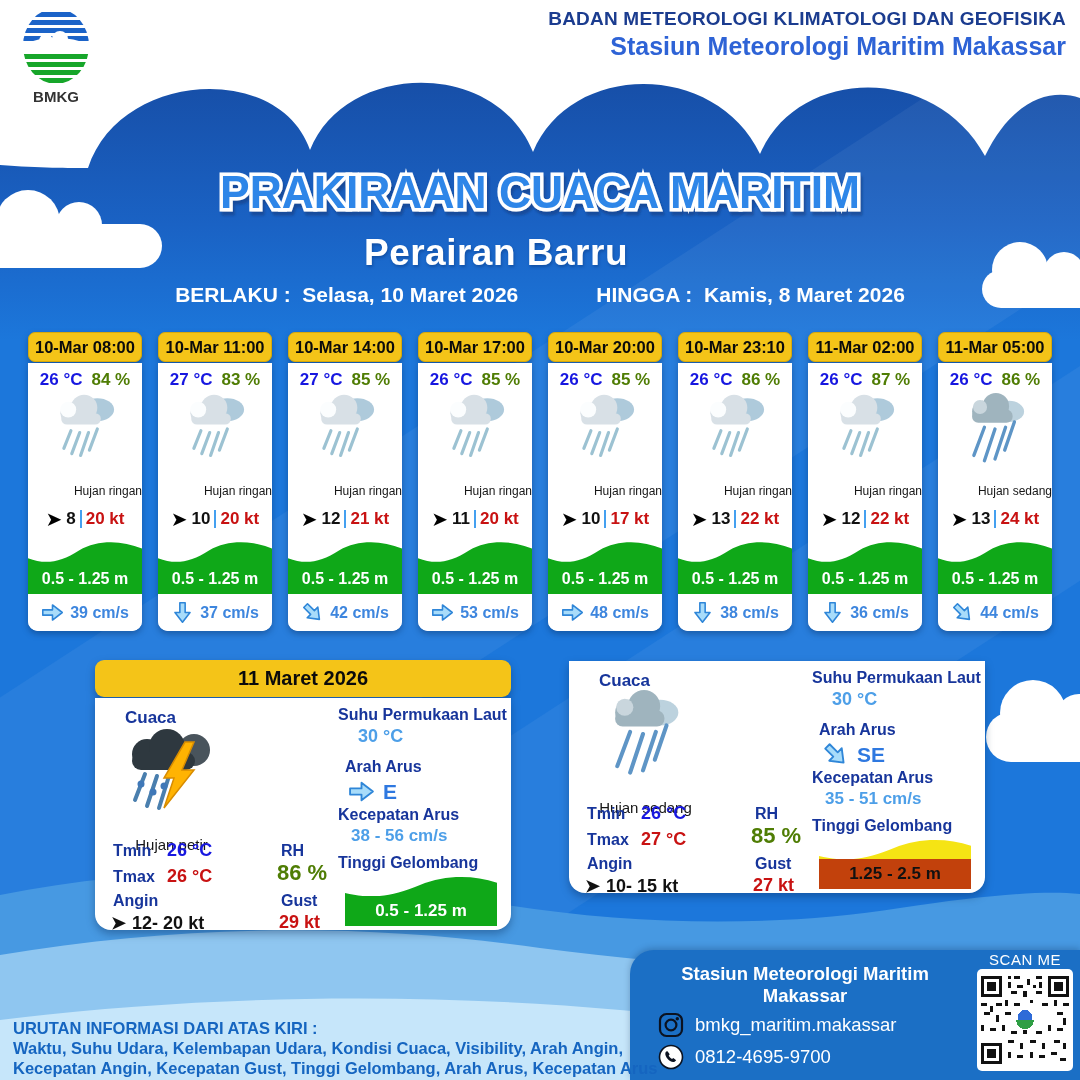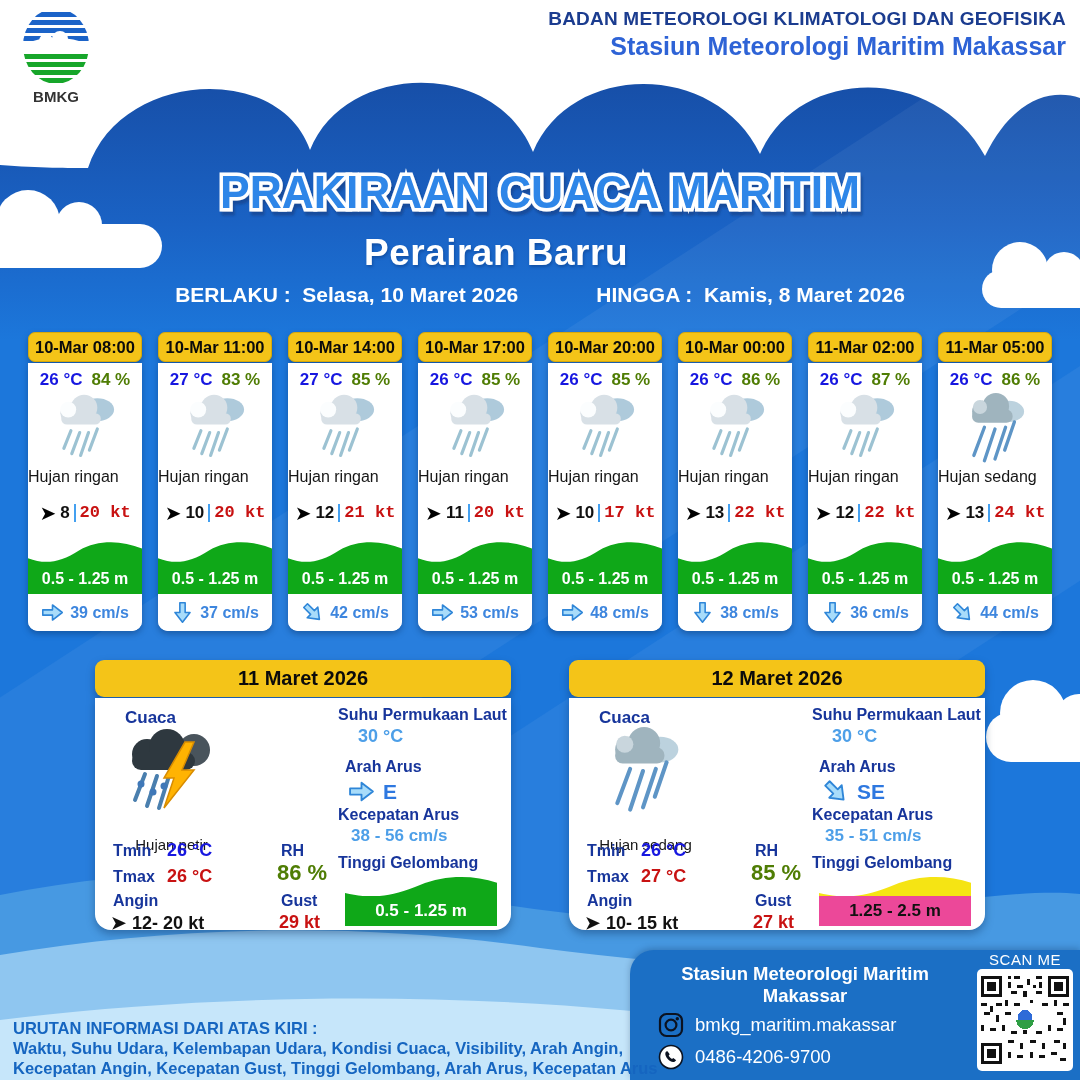--- a/index.html
+++ b/index.html
@@ -41,26 +41,26 @@
   .hourly-row{position:absolute;left:28px;top:332px;width:1024px;display:flex;gap:16px;}
   .hcard{flex:1;display:flex;flex-direction:column;filter:drop-shadow(0 3px 3px rgba(0,30,70,.35));}
   .hc-header{background:#F4C418;border:1px solid #D8A90B;border-radius:7px;
     color:#0B0B0B;font-weight:bold;font-size:16.5px;text-align:center;padding:5px 0 4px 0;}
   .hc-body{background:#fff;border-radius:0 0 10px 10px;margin-top:1px;height:268px;
     display:flex;flex-direction:column;overflow:hidden;}
   .hc-temps{display:flex;justify-content:center;gap:9px;padding-top:7px;font-size:17px;font-weight:bold;}
   .t-air{color:#1717E0;}
   .t-rh{color:#4F7D04;}
   .hc-icon{width:70px;height:74px;margin:2px auto 0 auto;display:block;}
-  .hc-cond{text-align:left;font-size:16px;color:#161616;margin-top:2px;}
+  .hc-cond{text-align:right;font-size:12px;color:#161616;margin-top:18px;}
   .hc-wind{flex:1;display:flex;align-items:center;justify-content:center;gap:4px;}
   .wind-arrow{font-size:20px;color:#000;line-height:1;}
   .wind-min{font-size:17px;font-weight:bold;color:#111;}
   .wind-sep{width:2px;height:18px;background:#44A0F0;}
-  .wind-max{font-size:17px;font-weight:bold;color:#C81212;font-family:Liberation Mono, monospace;}
+  .wind-max{font-size:17px;font-weight:bold;color:#C81212;}
   .hc-waveband{color:#0FA818;}
   .crest{display:block;width:100%;height:24px;}
   .crest path{fill:currentColor;}
   .wave-solid{background:#0FA818;height:31px;display:flex;align-items:center;justify-content:center;
     color:#fff;font-weight:bold;font-size:16px;}
   .hc-current{height:37px;display:flex;align-items:center;justify-content:center;gap:6px;background:#fff;}
   .cur-arrow{width:23px;height:23px;}
   .cur-arrow path{fill:#A8DCFA;stroke:#2F86D8;stroke-width:1.8;stroke-linejoin:round;}
   .dir-E{transform:rotate(0deg);}
   .dir-S{transform:rotate(90deg);}
@@ -95,21 +95,21 @@
     color:#2E78E0;font-weight:bold;font-size:21px;}
   .v-dir svg{width:27px;height:27px;}
   .v-dir svg path{fill:#A8DCFA;stroke:#2F86D8;stroke-width:1.8;stroke-linejoin:round;}
   .v-kec{position:absolute;left:256px;top:128px;color:#4D9FE8;font-weight:bold;font-size:17px;}
   .d-wavebox{position:absolute;left:250px;top:176px;width:152px;height:52px;}
   .d-wavebox .crest{height:22px;}
   .d-wave-solid{height:30px;display:flex;align-items:center;justify-content:center;font-weight:bold;font-size:17px;}
   .lvl-green{color:#0FA818;}
   .lvl-green .d-wave-solid{background:#0FA818;color:#fff;}
   .lvl-yellow{color:#F5E414;}
-  .lvl-yellow .d-wave-solid{background:#ec4899;color:#111;}
+  .lvl-yellow .d-wave-solid{background:#c2410c;color:#111;}
   
   .bottom-waves{position:absolute;left:0;top:860px;width:1080px;height:220px;}
   .footer-box{position:absolute;left:630px;top:950px;width:450px;height:130px;background:#1B6FC5;
     border-radius:24px 0 0 0;box-shadow:0 -2px 6px rgba(0,30,70,.25);}
   .ft-name{position:absolute;left:8px;top:13px;width:334px;text-align:center;color:#fff;font-weight:bold;font-size:18.5px;}
   .ft-addr{position:absolute;left:0px;top:38px;width:350px;text-align:center;color:#EAF4FF;font-size:14px;}
   .ft-row{position:absolute;left:28px;display:flex;align-items:center;gap:11px;color:#fff;font-size:18.5px;}
   .ft-ig{top:62px;}
   .ft-ph{top:94px;}
   .scanme{position:absolute;left:345px;top:1px;width:100px;text-align:center;color:#fff;font-size:15px;letter-spacing:.5px;}
@@ -403,21 +403,21 @@
       </div>
       <div class="hc-current">
         <svg class="cur-arrow dir-E" viewBox="0 0 26 26">
           <path d="M2 10 h11 V4.5 L24 13 L13 21.5 V16 H2 Z"></path>
         </svg>
         <span class="cur-speed">48 cm/s</span>
       </div>
     </div>
   </div>
     <div class="hcard">
-    <div class="hc-header">10-Mar 00:00</div>
+    <div class="hc-header">10-Mar 23:10</div>
     <div class="hc-body">
       <div class="hc-temps">
         <span class="t-air">26 °C</span>
         <span class="t-rh">86 %</span>
       </div>
       <svg class="hc-icon">
           <use href="#icon-light-rain" xlink:href="#icon-light-rain"></use>
         </svg>
       <div class="hc-cond">Hujan ringan</div>
       <div class="hc-wind">
@@ -540,21 +540,20 @@
       <div class="d-label lbl-gel">Tinggi Gelombang</div>
       <div class="d-wavebox lvl-green">
         <svg class="crest" viewBox="0 0 152 30" preserveAspectRatio="none">
           <path d="M0 26 C 25 34 45 32 75 15 C 100 1 128 1 152 12 L152 30 L0 30 Z"></path>
         </svg>
         <div class="d-wave-solid">0.5 - 1.25 m</div>
       </div>
     </div>
   </div>
     <div class="dcard">
-    <div class="dc-header">12 Maret 2026</div>
     <div class="dc-body">
       <div class="d-label lbl-cuaca">Cuaca</div>
       <svg class="d-icon">
           <use href="#icon-moderate-rain" xlink:href="#icon-moderate-rain"></use>
         </svg>
       <div class="d-cond">Hujan sedang</div>
       <div class="d-label lbl-tmin">Tmin</div>
       <div class="v-tmin">26 °C</div>
       <div class="d-label lbl-tmax">Tmax</div>
       <div class="v-tmax">27 °C</div>
@@ -597,21 +596,21 @@
       <circle cx="13" cy="13" r="5.4" fill="none" stroke="#0B1220" stroke-width="2.2"></circle>
       <circle cx="19.3" cy="6.8" r="1.7" fill="#0B1220"></circle>
     </svg>
     <span>bmkg_maritim.makassar</span>
   </div>
   <div class="ft-row ft-ph">
     <svg width="26" height="26" viewBox="0 0 26 26">
       <circle cx="13" cy="13" r="11.5" fill="#fff" stroke="#0B1220" stroke-width="1.6"></circle>
       <path d="M8.2 7.4 c-1 1-1.2 2.6-.4 4.6 .8 2 2.4 3.9 4.2 5 1.9 1.2 3.8 1.4 4.9 .5 l1.3-1.2 -2.9-2.4 -1.3 1 c-1.4-.6-2.7-1.9-3.3-3.4 l1-1.2 -2.2-3.1 Z" fill="#0B1220"></path>
     </svg>
-    <span>0486-4206-9700</span>
+    <span>0812-4695-9700</span>
   </div>
   <div class="scanme">SCAN ME</div>
   <div class="qr-box">
     <svg width="88" height="92" viewBox="0 0 29 29" shape-rendering="crispEdges">
       <rect x="0" y="0" width="29" height="29" fill="#fff"></rect>
       <g fill="#111">
         <rect x="0" y="0" width="7" height="7"></rect>
           <rect x="22" y="0" width="7" height="7"></rect>
           <rect x="0" y="22" width="7" height="7"></rect>
       </g>

